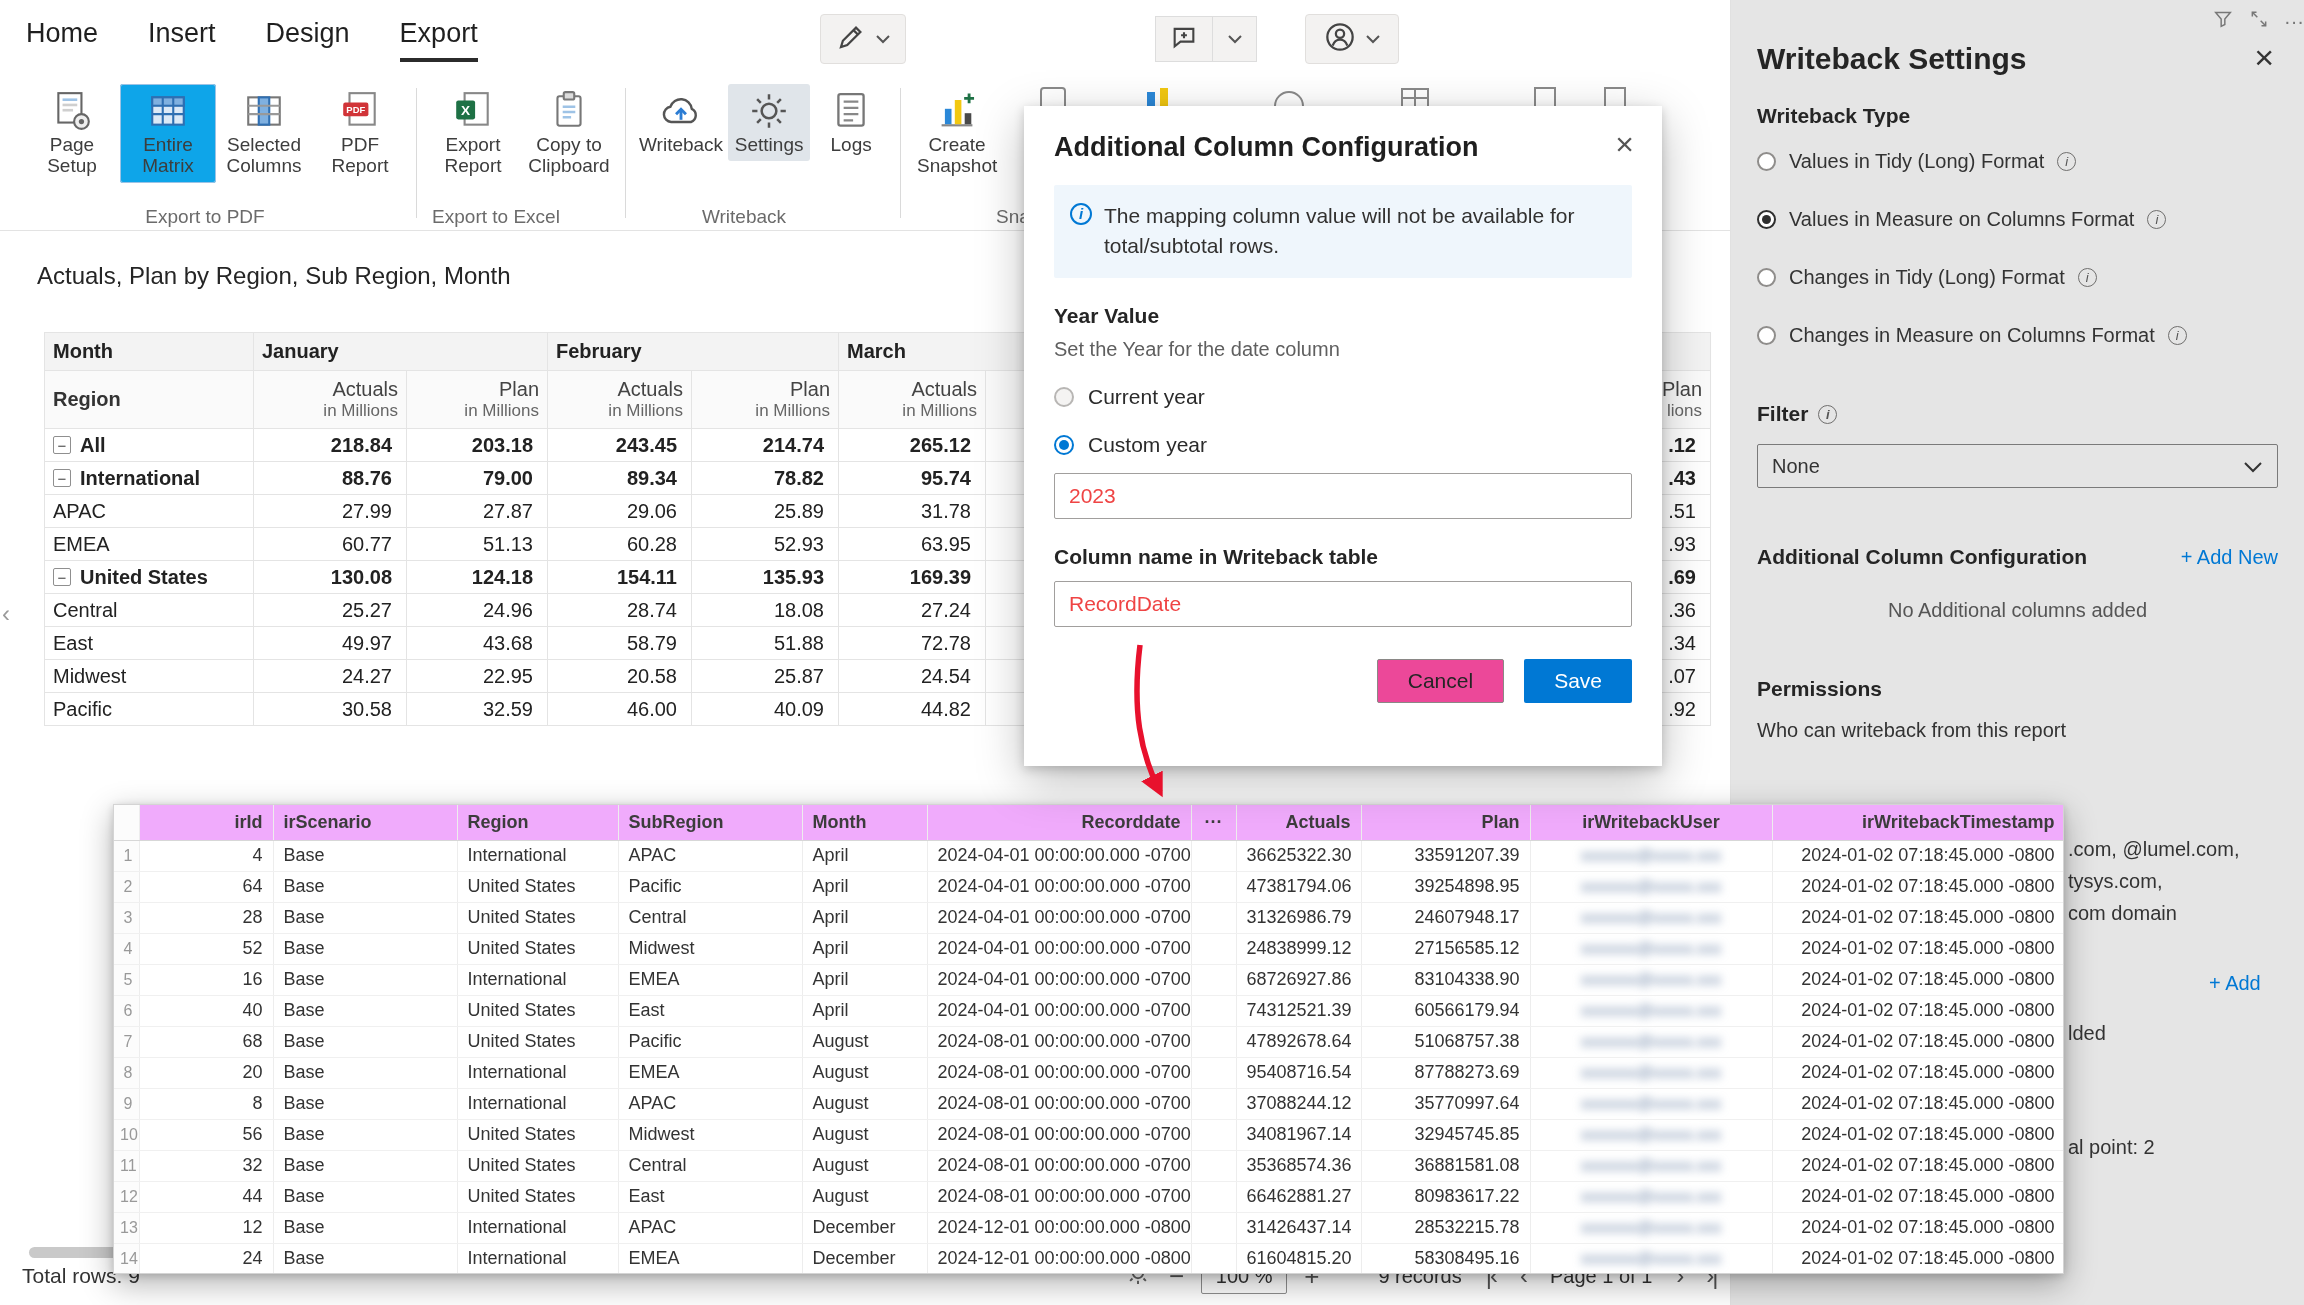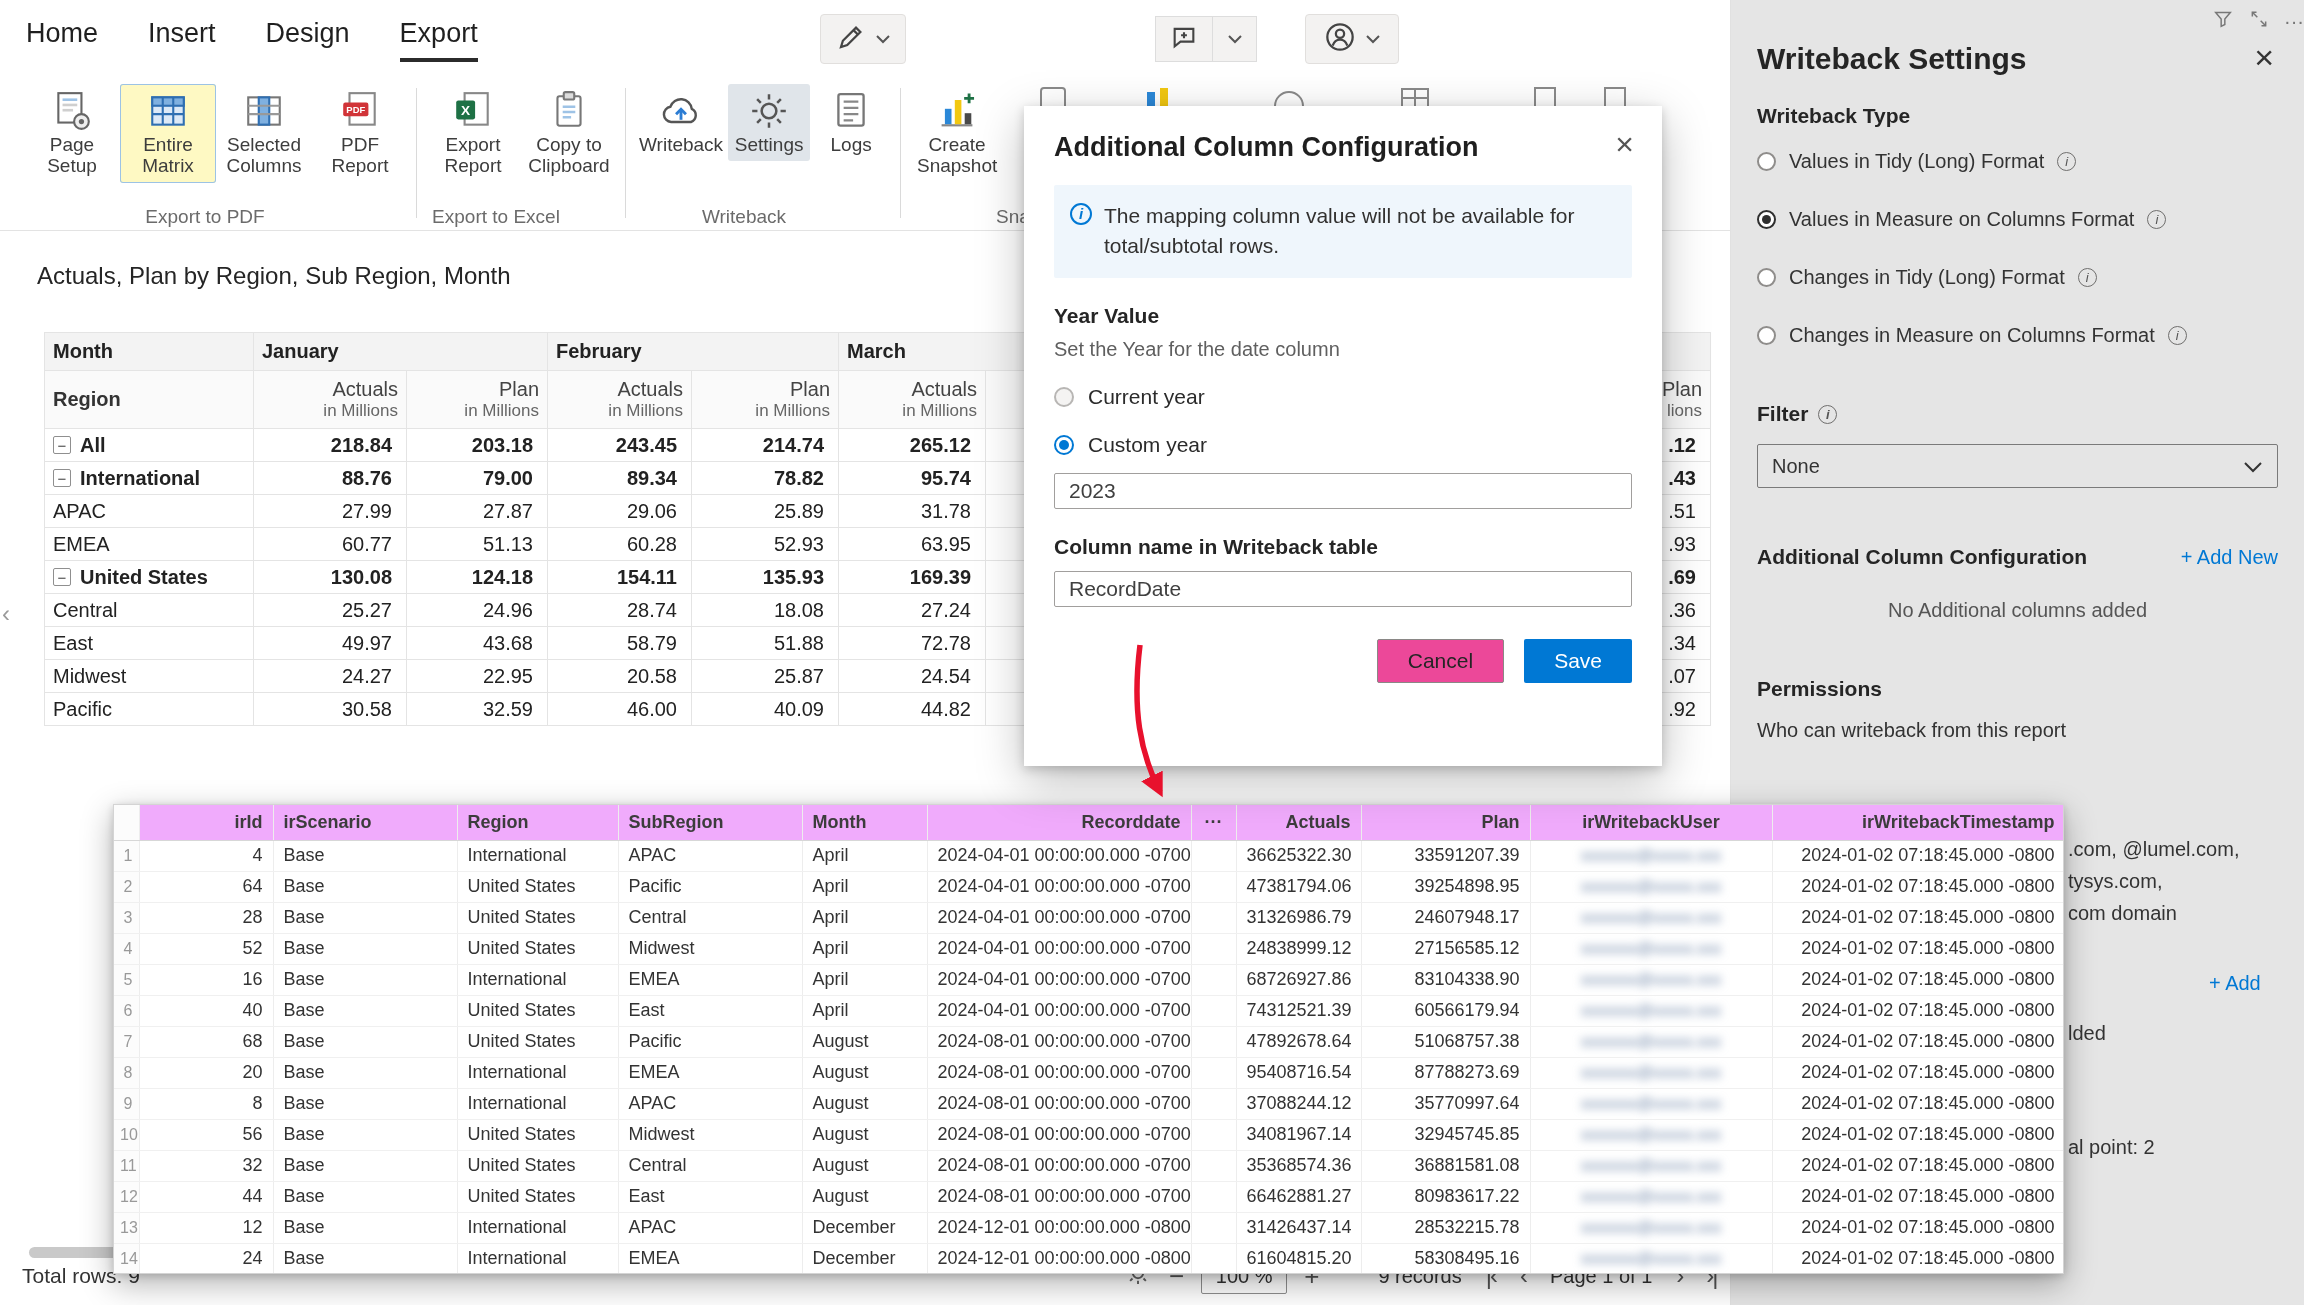--- a/index.html
+++ b/index.html
@@ -21,21 +21,21 @@
   #comment-btns .seg.s1{width:58px;}
   #comment-btns .seg.s2{width:44px;border-left:none;}
   #person-btn{left:1305px;top:14px;width:94px;height:50px;}
   .window-icons{position:absolute;left:2212px;top:8px;display:flex;gap:15px;align-items:center;color:#777;z-index:6;font-size:20px;}
 
   
   #ribbon-bar{position:absolute;left:24px;top:84px;display:flex;align-items:flex-start;}
   .rbtn{min-width:82px;max-width:96px;padding:4px 5px 6px 5px;display:flex;flex-direction:column;align-items:center;
         font-size:19px;line-height:1.12;text-align:center;color:#3d3d3d;border-radius:3px;}
   .rbtn .ric{height:46px;display:flex;align-items:center;}
-  .rbtn.hl-blue{background:#fef9c3;box-shadow:inset 0 0 0 1px #9cc3e5;}
+  .rbtn.hl-blue{background:#0ea5e9;box-shadow:inset 0 0 0 1px #9cc3e5;}
   .rbtn.hl-gray{background:#e0e5ea;}
   .rdiv{width:1px;align-self:stretch;background:#dadada;margin:4px 8px;height:130px;}
   .rgrp{position:absolute;top:206px;font-size:19px;color:#6b6b6b;transform:translateX(-50%);white-space:nowrap;}
   #grp1{left:205px;}#grp2{left:496px;}#grp3{left:744px;}
   #grp4{left:996px;transform:none;width:30px;overflow:hidden;}
   #ribbon-sep{position:absolute;left:0;top:230px;width:1730px;height:1px;background:#e3e3e3;}
   .peek{position:absolute;top:86px;height:20px;overflow:hidden;z-index:2;}
 
   
   #matrix-title{position:absolute;left:37px;top:262px;font-size:24px;color:#252525;}
@@ -87,22 +87,22 @@
   #modal-close{position:absolute;top:22px;right:28px;font-size:32px;color:#555;line-height:1;cursor:pointer;}
   .infobox{margin-top:22px;background:#eff6fc;padding:16px;display:flex;gap:12px;font-size:21px;color:#323130;line-height:1.45;border-radius:2px;}
   .iinfo{flex:none;width:22px;height:22px;border:2px solid #0078d4;border-radius:50%;color:#0078d4;font-size:15px;
          display:flex;align-items:center;justify-content:center;font-style:italic;font-weight:bold;margin-top:2px;}
   .sec-label{font-size:21px;font-weight:bold;margin-top:26px;color:#252525;}
   .sec-help{font-size:20px;color:#5f5f5f;margin-top:10px;}
   .mradio{display:flex;align-items:center;gap:14px;margin-top:24px;font-size:21px;color:#2b2b2b;cursor:pointer;}
   .rdot{width:20px;height:20px;border-radius:50%;border:2px solid #b8b6b4;background:#f4f3f2;flex:none;}
   .rdot.on{border-color:#0078d4;background:#fff;position:relative;}
   .rdot.on::after{content:"";position:absolute;inset:3px;border-radius:50%;background:#0078d4;}
-  .tinput{margin-top:16px;width:100%;height:36px;border:1px solid #a19f9d;border-radius:2px;font-size:21px;padding:12px 14px;
-          color:#404040;font-family:inherit;background:#fff;display:flex;align-items:center;}
+  .tinput{margin-top:16px;width:100%;height:46px;border:1px solid #a19f9d;border-radius:2px;font-size:21px;padding:12px 14px;
+          color:#ef4444;font-family:inherit;background:#fff;display:flex;align-items:center;}
   #col-input{margin-top:12px;}
   #modal .btnrow{display:flex;justify-content:flex-end;gap:20px;margin-top:32px;}
   .btn{height:44px;padding:0 30px;font-size:21px;display:flex;align-items:center;justify-content:center;border-radius:2px;cursor:pointer;}
   .btn-cancel{border:1px solid #8a8886;background:#ec4899;color:#252525;}
   .btn-save{background:#0078d4;color:#fff;border:none;}
 
   #red-arrow{position:absolute;left:1080px;top:600px;z-index:40;pointer-events:none;}
 
   
   #panel{position:absolute;left:1730px;top:0;width:574px;height:1305px;background:#e5e5e5;border-left:1px solid #e1e1e1;

